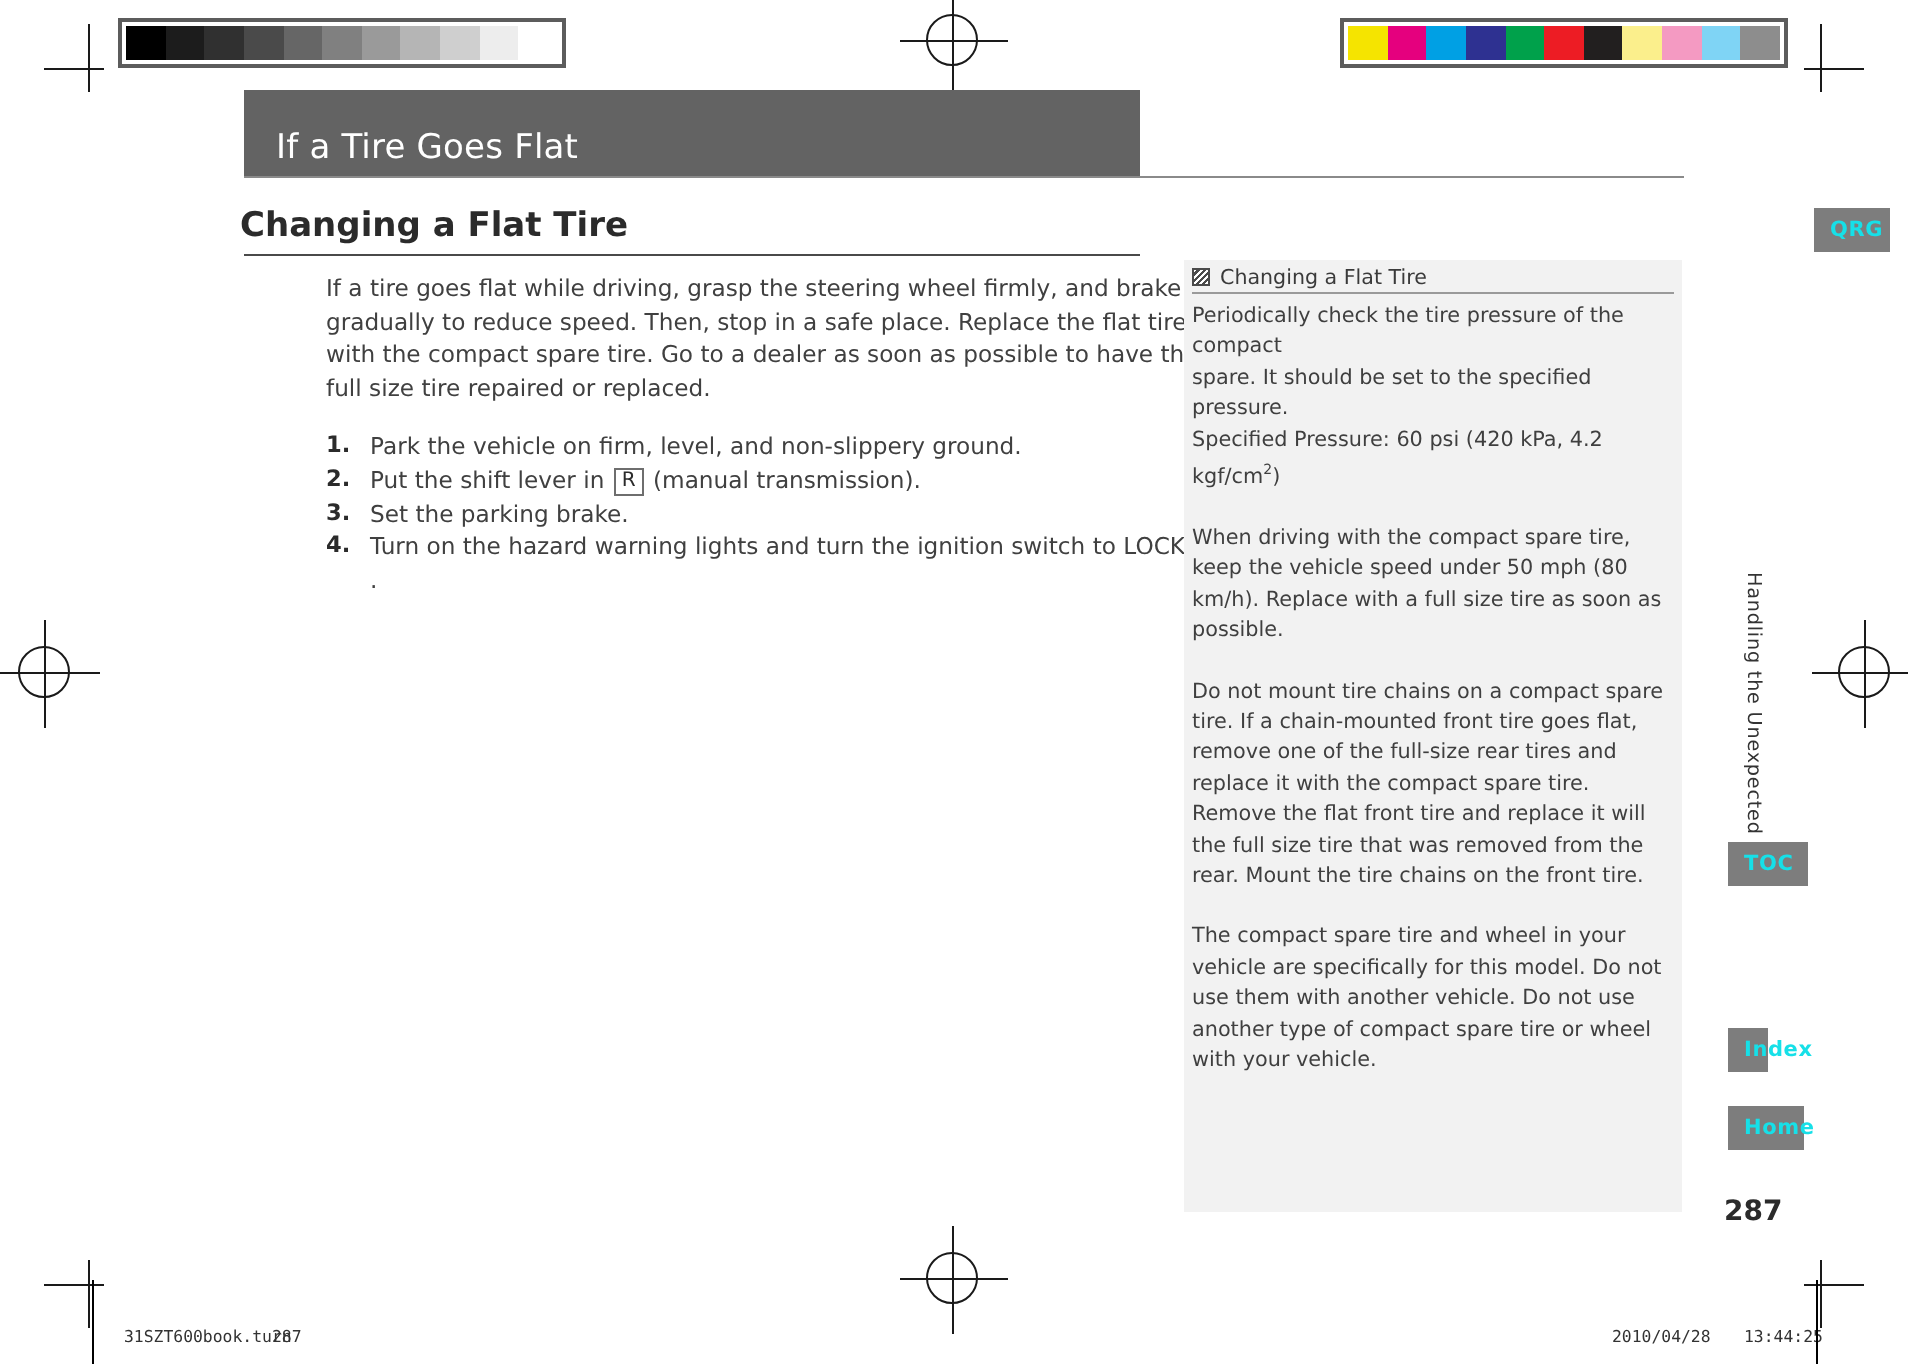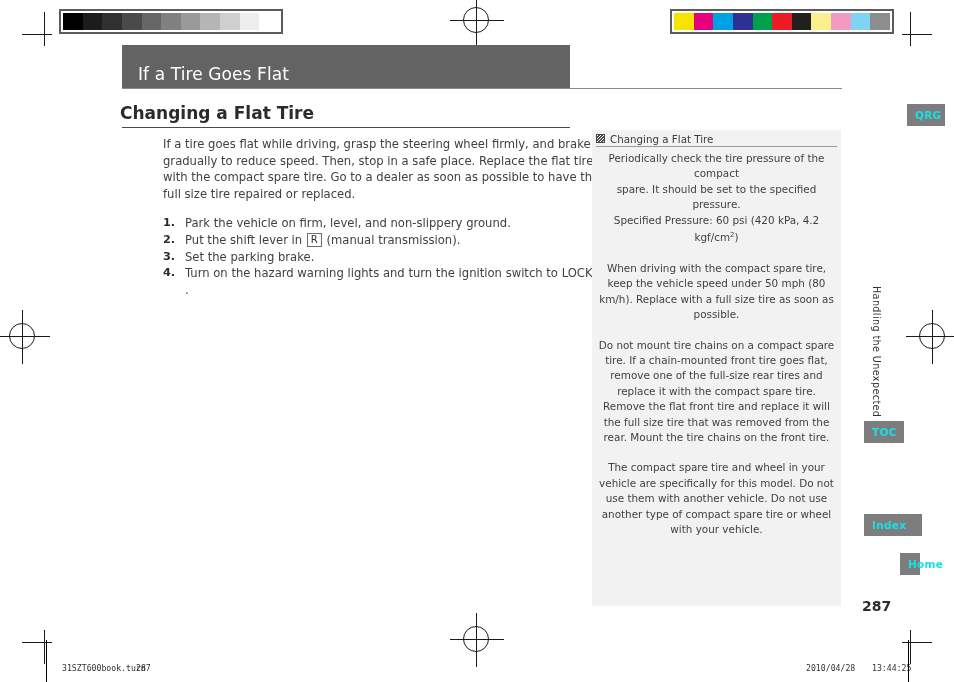--- a/index.html
+++ b/index.html
@@ -208,41 +208,41 @@
   }
   .info-body {
     position: absolute;
     left: 4px;
     top: 21px;
     width: 241px;
     font-size: 10.4px;
     line-height: 15.4px;
     color: #3f3f3f;
   }
-  .info-body p { margin: 0 0 15px 0; text-align: center; }
+  .info-body p { margin: 0 0 15px 0; }
   .info-body p:last-child { margin-bottom: 0; }
   .info-body sup { font-size: 7px; vertical-align: super; }
 
   
   .navbtn {
     position: absolute;
     background: #7d7d7d;
     color: #16e0e8;
     font-size: 10.5px;
     font-weight: bold;
     display: flex;
     align-items: center;
     padding-left: 8px;
     box-sizing: border-box;
     letter-spacing: .3px;
   }
   .btn-qrg   { left: 864px; top: 104px;  width: 38px; height: 22px; margin-left: 43px; }
   .btn-toc   { left: 864px; top: 421px; width: 40px; height: 22px; }
-  .btn-index { left: 864px; top: 514px; width: 58px; height: 22px; }
-  .btn-home  { left: 864px; top: 553px; width: 20px; height: 22px; margin-left: 36px; }
+  .btn-index { left: 864px; top: 514px; width: 20px; height: 22px; }
+  .btn-home  { left: 864px; top: 553px; width: 38px; height: 22px; }
 
   .side-tab-text {
     position: absolute;
     left: 866px;
     top: 286px;
     width: 16px;
     font-size: 9.6px;
     color: #333;
     writing-mode: vertical-rl;
     text-orientation: mixed;

